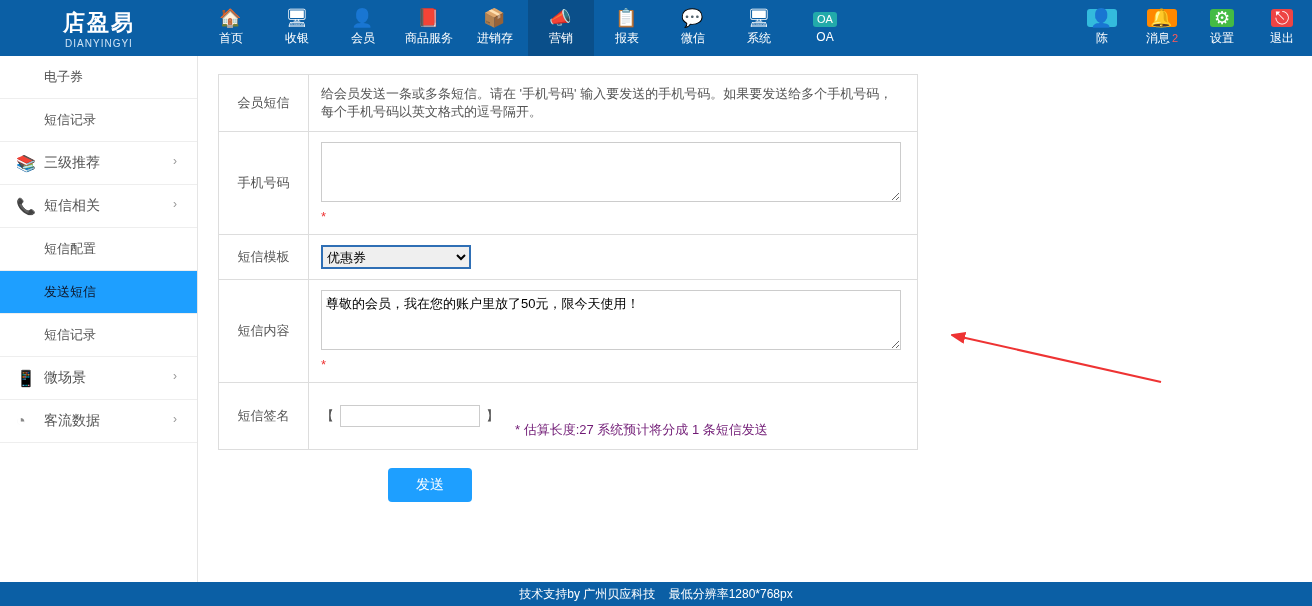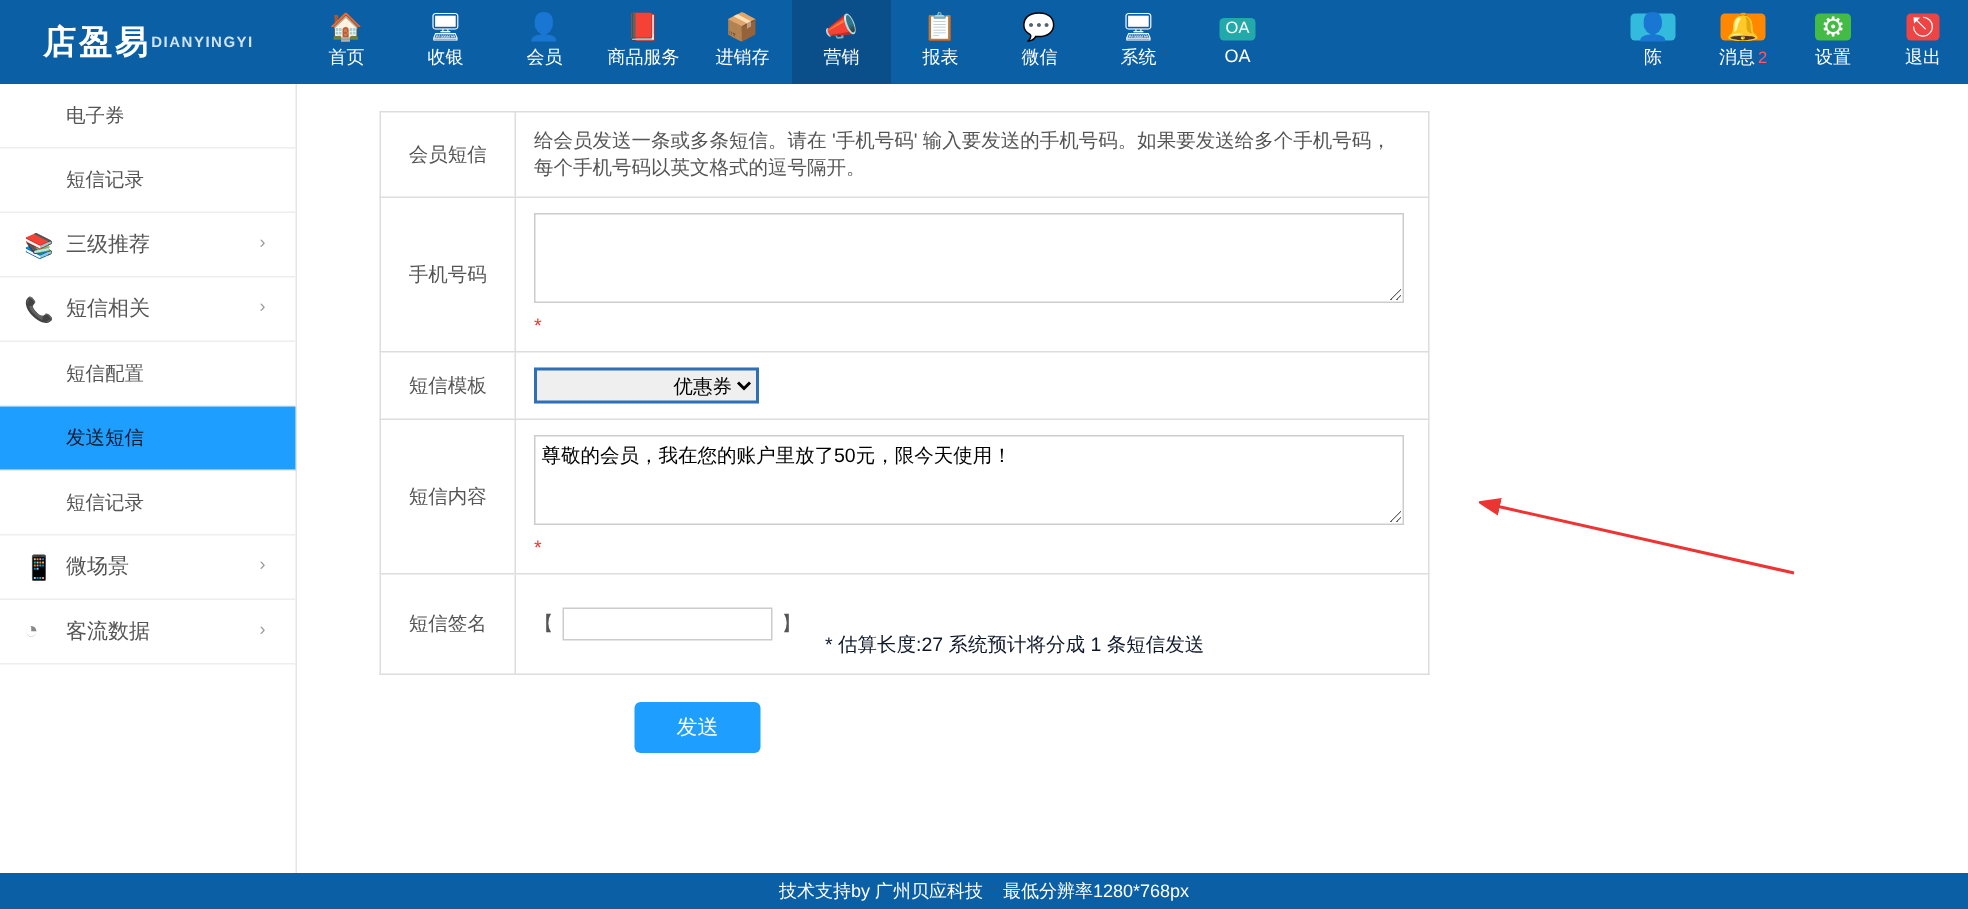--- a/index.html
+++ b/index.html
@@ -1,54 +1,54 @@
 <!DOCTYPE html>
 <html><head>
 <meta charset="utf-8">
 <style>
 * { margin: 0; padding: 0; box-sizing: border-box; }
 body { font-family: "Microsoft YaHei", Arial, sans-serif; font-size: 13px; background: #fff; color: #333; }
 
 
 .header { background: #0b5fa5; height: 56px; display: flex; align-items: stretch; color: #fff; }
-.logo { width: 198px; display: flex; flex-direction: row; align-items: center; justify-content: center; background: #0b5fa5; }
+.logo { width: 198px; display: flex; flex-direction: column; align-items: center; justify-content: center; background: #0b5fa5; }
 .logo-top { font-size: 22px; font-weight: bold; letter-spacing: 2px; }
-.logo-sub { font-size: 10px; letter-spacing: 1px; color: #cfe3f5; font-weight: bold; }
+.logo-sub { font-size: 10px; letter-spacing: 1px; color: #cfe3f5; }
 .nav { display: flex; flex: 1; }
 .nav-item { width: 66px; display: flex; flex-direction: column; align-items: center; justify-content: center; cursor: pointer; font-size: 12px; }
 .nav-item.active { background: #0a4f8a; }
 .nav-icon { font-size: 18px; line-height: 1; margin-bottom: 3px; }
 .nav-right { display: flex; margin-left: auto; }
 .nav-right .nav-item { width: 60px; }
 .badge { color: #ff5a5a; font-size: 11px; margin-left: 2px; }
 
 
-.container { display: flex; min-height: calc(100vh - 56px - 24px); gap: 35px; }
+.container { display: flex; min-height: calc(100vh - 56px - 24px); }
 .sidebar { width: 198px; border-right: 1px solid #e5e5e5; background: #fff; }
 .side-item { padding: 12px 20px 12px 44px; border-bottom: 1px solid #eee; cursor: pointer; position: relative; color: #555; font-size: 14px; }
 .side-item .caret { position: absolute; right: 20px; top: 12px; color: #999; font-size: 12px; }
 .side-item .ic { position: absolute; left: 16px; top: 12px; font-size: 16px; }
 .side-item.sub { padding-left: 44px; font-size: 13px; }
 .side-item.active { background: #1e9fff; color: #0f172a; }
 
 
 .main { flex: 1; padding: 18px 20px 10px 20px; }
 .crumb { border-bottom: 1px solid #ddd; padding-bottom: 10px; margin-bottom: 12px; }
 .crumb-title { color: #2a8f2a; font-weight: bold; font-size: 14px; }
 .crumb-tip { color: #2a8f2a; margin-left: 14px; font-weight: bold; font-size: 13px; }
 
 .form-table { width: 700px; border: 1px solid #ddd; border-collapse: collapse; }
 .form-table td { border: 1px solid #ddd; padding: 10px 12px; vertical-align: middle; font-size: 13px; color: #555; }
 .form-table td.label { width: 90px; text-align: center; background: #fff; color: #555; }
 .req { color: #e33; display: block; margin-top: 4px; }
 textarea.field { width: 580px; height: 60px; border: 1px solid #ccc; resize: both; font-family: inherit; font-size: 13px; padding: 4px; }
-select.field { width: 150px; border: 2px solid #2f6fb5; height: 24px; font-size: 13px; text-align: right; }
+select.field { width: 150px; border: 2px solid #2f6fb5; height: 24px; font-size: 13px; }
 input.txt { border: 1px solid #ccc; height: 22px; width: 140px; padding: 0 4px; }
 .sign-row { display: flex; align-items: center; gap: 6px; }
-.sign-note { color: #0f172a; margin-left: 10px; margin-top: 28px; }
+.sign-note { color: #701a75; margin-left: 10px; margin-top: 28px; }
 
 .btn-send { margin: 18px 0 12px 170px; background: #1e9fff; color: #fff; border: none; border-radius: 4px; padding: 8px 28px; font-size: 14px; cursor: pointer; }
 
 
 .arrow-wrap { position: relative; }
 .arrow-svg { position: absolute; left: 630px; top: -40px; pointer-events: none; }
 
 
 .footer { background: #0b5fa5; color: #fff; text-align: center; height: 24px; line-height: 24px; font-size: 12px; }
 </style>

